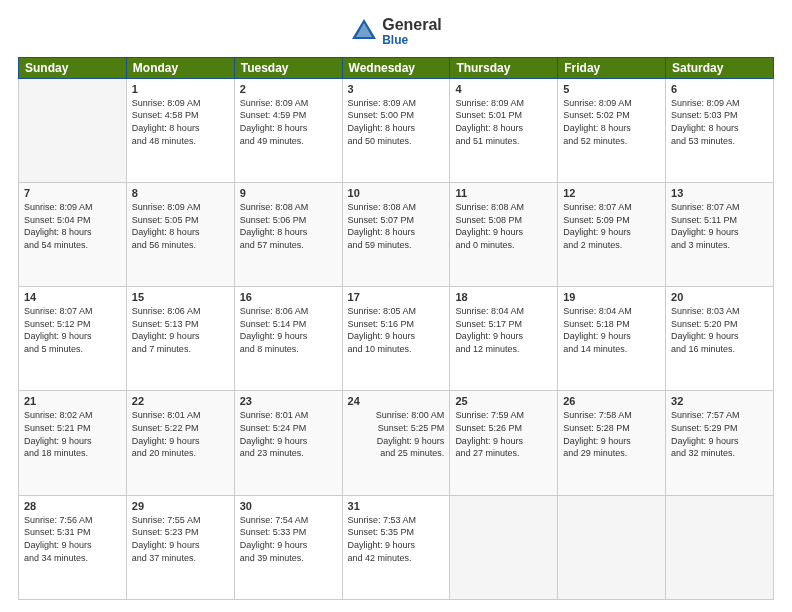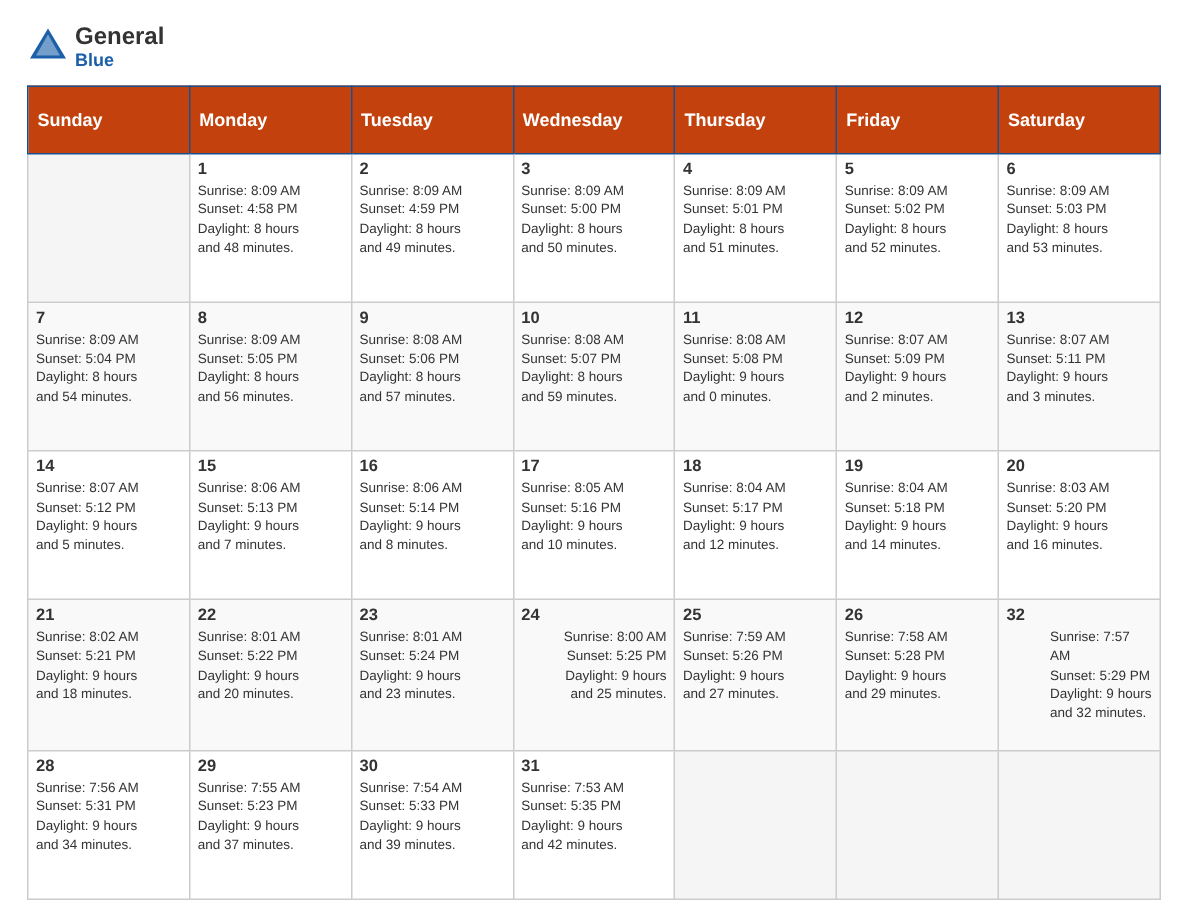--- a/index.html
+++ b/index.html
@@ -12,21 +12,21 @@
     }
     .page {
       width: 792px;
       height: 612px;
       padding: 16px 18px 12px 18px;
       display: flex;
       flex-direction: column;
     }
     .header {
       display: flex;
-      justify-content: space-between;
+      justify-content: center;
       align-items: flex-start;
       margin-bottom: 10px;
     }
     .logo {
       display: flex;
       align-items: center;
       gap: 4px;
     }
     .logo-text {
       display: flex;
@@ -60,25 +60,25 @@
       font-size: 14px;
       color: #555;
     }
     .calendar-table {
       width: 100%;
       border-collapse: collapse;
       flex: 1;
       table-layout: fixed;
     }
     .calendar-table thead tr th {
-      background-color: #c2410c;
+      background-color: #4d7c0f;
       color: white;
       font-size: 12px;
       font-weight: bold;
-      padding: 15px 6px;
+      padding: 3px 6px;
       text-align: left;
       border: 1px solid #1a5090;
     }
     .calendar-table tbody tr td {
       border: 1px solid #ccc;
       vertical-align: top;
       padding: 4px 5px;
       font-size: 9.5px;
       color: #333;
       height: 85px;
@@ -318,21 +318,21 @@
           </td>
           <td>
             <span class="day-number">26</span>
             <div class="day-info" style="white-space: pre-line;">Sunrise: 7:58 AM
 Sunset: 5:28 PM
 Daylight: 9 hours
 and 29 minutes.</div>
           </td>
           <td>
             <span class="day-number">32</span>
-            <div class="day-info" style="white-space: pre-line; margin-left: 29px;">Sunrise: 7:57 AM
+            <div class="day-info" style="white-space: pre-line;">Sunrise: 7:57 AM
 Sunset: 5:29 PM
 Daylight: 9 hours
 and 32 minutes.</div>
           </td>
         </tr>
         <tr>
           <td>
             <span class="day-number">28</span>
             <div class="day-info" style="white-space: pre-line;">Sunrise: 7:56 AM
 Sunset: 5:31 PM

